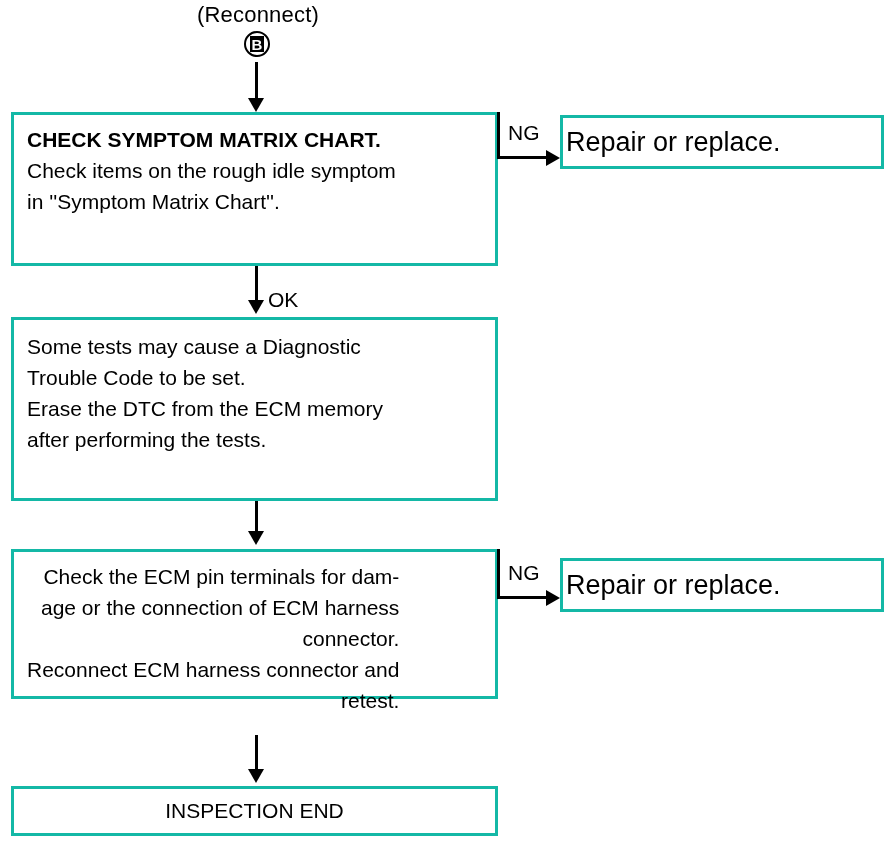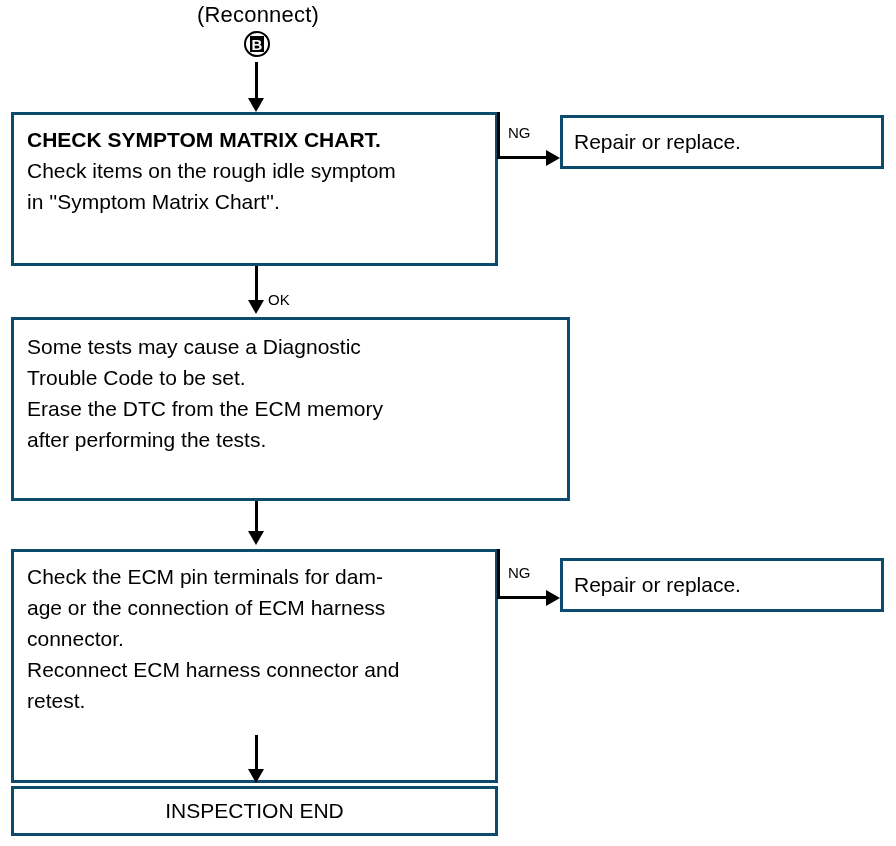--- a/index.html
+++ b/index.html
@@ -47,54 +47,54 @@
     line-height: 1;
     background: #000;
     color: #fff;
     padding: 1px 2px 0 2px;
     letter-spacing: 0;
   }
 
   
   .box {
     position: absolute;
-    border: 3px solid #0c4a6e;
+    border: 3px solid #14b8a6;
     box-sizing: border-box;
     background: #fff;
   }
   .box-text {
     font-size: 21px;
     line-height: 31px;
     white-space: pre-line;
   }
   .box-text.bold-first::first-line {
     font-weight: bold;
   }
 
   
   #box-check-symptom { left: 11px;  top: 112px; width: 487px; height: 154px; }
   #box-check-symptom .box-text { position: absolute; left: 13px; top: 9px; }
 
-  #box-erase-dtc     { left: 11px;  top: 317px; width: 559px; height: 184px; }
+  #box-erase-dtc     { left: 11px;  top: 317px; width: 487px; height: 184px; }
   #box-erase-dtc .box-text { position: absolute; left: 13px; top: 11px; }
 
-  #box-ecm-pins      { left: 11px;  top: 549px; width: 487px; height: 234px; }
+  #box-ecm-pins      { left: 11px;  top: 549px; width: 487px; height: 150px; text-align: right; }
   #box-ecm-pins .box-text { position: absolute; left: 13px; top: 9px; }
 
   #box-inspection-end{ left: 11px;  top: 786px; width: 487px; height: 50px;
                        display: flex; align-items: center; justify-content: center; }
   #box-inspection-end .box-text { font-size: 21px; line-height: 24px; }
 
   
   .box-right { left: 560px; width: 324px; height: 54px; }
   #box-repair-1 { top: 115px; }
   #box-repair-2 { top: 558px; }
   .box-right .box-text {
-    position: absolute; left: 11px; top: 10px;
-    font-size: 21px; line-height: 28px;
+    position: absolute; left: 3px; top: 10px;
+    font-size: 27px; line-height: 28px;
   }
 
   
   .v-line {
     position: absolute;
     width: 3px;
     background: #000;
   }
   .v-head {
     position: absolute;
@@ -138,21 +138,21 @@
   #arrow-ng-1 .h-head { left: 546px; top: 150px; }
 
   
   #arrow-ng-2 .v-line { left: 497px; top: 549px; height: 48px; }
   #arrow-ng-2 .h-line { left: 497px; top: 596px; width: 52px; }
   #arrow-ng-2 .h-head { left: 546px; top: 590px; }
 
   
   .edge-label {
     position: absolute;
-    font-size: 15px;
+    font-size: 21px;
     line-height: 24px;
     white-space: nowrap;
     text-align: right;
   }
   #label-ok   { left: 268px; top: 288px; }
   #label-ng-1 { left: 508px; top: 121px; }
   #label-ng-2 { left: 508px; top: 561px; }
 </style>
 </head>
 <body>

